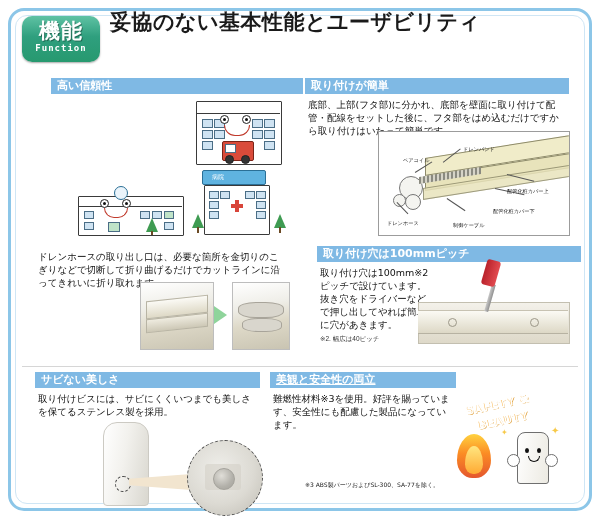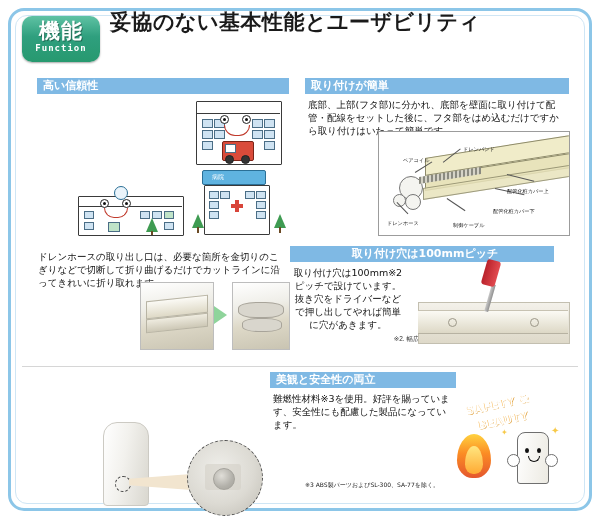--- a/index.html
+++ b/index.html
@@ -172,21 +172,21 @@
   <div class="frame">
     <div class="frame-inner"></div>
   </div>
 
   <div class="badge">
     <div class="jp">機能</div>
     <div class="en">Function</div>
   </div>
   <div class="page-title">妥協のない基本性能とユーザビリティ</div>
 
-  <div class="panel" style="left:37px;top:78px;width:252px;height:158px;">
+  <div class="panel" style="left:51px;top:78px;width:252px;height:158px;">
     <div class="p-head">高い信頼性</div>
   </div>
 
   <div class="art" style="left:192px;top:97px;width:92px;height:68px;">
     <div class="bldg" style="left:4px;top:4px;width:84px;height:62px;"></div>
     <div class="roofline" style="left:4px;top:16px;width:84px;"></div>
     <div class="bwin" style="left:10px;top:22px;width:9px;height:7px;"></div>
     <div class="bwin" style="left:22px;top:22px;width:9px;height:7px;"></div>
     <div class="bwin" style="left:60px;top:22px;width:9px;height:7px;"></div>
     <div class="bwin" style="left:72px;top:22px;width:9px;height:7px;"></div>
@@ -291,49 +291,53 @@
     <div style="position:absolute;left:6px;top:16px;width:60px;height:16px;background:linear-gradient(180deg,#fbfaf5,#ded9c6);border:1px solid #b8b4a4;transform:skewY(-6deg);"></div>
     <div style="position:absolute;left:6px;top:34px;width:60px;height:12px;background:linear-gradient(180deg,#efece0,#cdc8b6);border:1px solid #b8b4a4;transform:skewY(-6deg);"></div>
   </div>
   <div class="arrowg" style="left:214px;top:306px;"></div>
   <div class="art" style="left:232px;top:282px;width:56px;height:66px;">
     <div class="cut-photo" style="left:0;top:0;width:56px;height:66px;"></div>
     <div class="hose" style="left:6px;top:20px;width:44px;height:14px;"></div>
     <div class="hose" style="left:10px;top:36px;width:38px;height:12px;"></div>
   </div>
 
-  <div class="panel" style="left:290px;top:246px;width:264px;height:118px;text-align:center;">
+  <div class="panel" style="left:317px;top:246px;width:264px;height:118px;">
     <div class="p-head">取り付け穴は100mmピッチ</div>
     <div class="p-body" style="width:110px;">取り付け穴は100mm※2ピッチで設けています。抜き穴をドライバーなどで押し出してやれば簡単に穴があきます。</div>
     <div class="note" style="padding-left:3px;">※2. 幅広は40ピッチ</div>
   </div>
 
   <div class="art" style="left:418px;top:266px;width:150px;height:92px;">
     <div class="wall" style="left:0;top:36px;width:150px;height:40px;"></div>
     <div style="position:absolute;left:0;top:44px;width:150px;height:22px;background:linear-gradient(180deg,#fbfaf4,#ddd8c6);border-top:1px solid #c7c2b2;border-bottom:1px solid #b7b2a2;"></div>
     <div class="driver-shaft" style="left:70px;top:18px;width:4px;height:28px;transform:rotate(16deg);"></div>
     <div class="driver-handle" style="left:66px;top:-6px;width:14px;height:26px;transform:rotate(16deg);"></div>
     <div class="minicircle" style="left:30px;top:52px;width:7px;height:7px;border-style:solid;border-color:#9c9788;"></div>
     <div class="minicircle" style="left:112px;top:52px;width:7px;height:7px;border-style:solid;border-color:#9c9788;"></div>
   </div>
 
   <div class="hr" style="top:366px;"></div>
 
+  <div class="panel" style="left:35px;top:372px;width:225px;height:40px;">
+    <div class="p-head">サビない美しさ</div>
+    <div class="p-body" style="width:222px;">取り付けビスには、サビにくくいつまでも美しさを保てるステンレス製を採用。</div>
+  </div>
 
   <div class="art" style="left:95px;top:418px;width:190px;height:90px;">
     <div class="cap" style="left:8px;top:4px;width:44px;height:82px;"></div>
     <div class="minicircle" style="left:20px;top:58px;width:14px;height:14px;"></div>
     <div class="conn" style="left:34px;top:56px;width:62px;height:16px;clip-path:polygon(0 30%,0 70%,100% 100%,100% 0);"></div>
     <div class="mag" style="left:92px;top:22px;width:74px;height:74px;"></div>
     <div class="screwhead" style="left:118px;top:50px;width:20px;height:20px;"></div>
     <div style="position:absolute;left:110px;top:46px;width:36px;height:26px;background:rgba(210,206,196,.55);border-radius:3px;"></div>
   </div>
 
   <div class="panel" style="left:270px;top:372px;width:300px;height:60px;">
-    <div class="p-head" style="width:180px;">美観と安全性の両立</div>
+    <div class="p-head" style="width:180px;text-decoration:underline;">美観と安全性の両立</div>
     <div class="p-body" style="width:180px;">難燃性材料※3を使用。好評を賜っています、安全性にも配慮した製品になっています。</div>
   </div>
 
   <div class="art" style="left:455px;top:392px;width:118px;height:96px;">
     <div class="sb" style="left:10px;top:6px;transform:rotate(-12deg);">SAFETY &amp;</div>
     <div class="sb" style="left:22px;top:22px;transform:rotate(-12deg);">BEAUTY</div>
     <div class="flame" style="left:2px;top:42px;width:34px;height:44px;"></div>
     <div class="flame2" style="left:10px;top:54px;width:18px;height:28px;"></div>
     <div class="mascot" style="left:62px;top:40px;width:30px;height:50px;"></div>
     <div class="meye" style="left:70px;top:56px;"></div>

